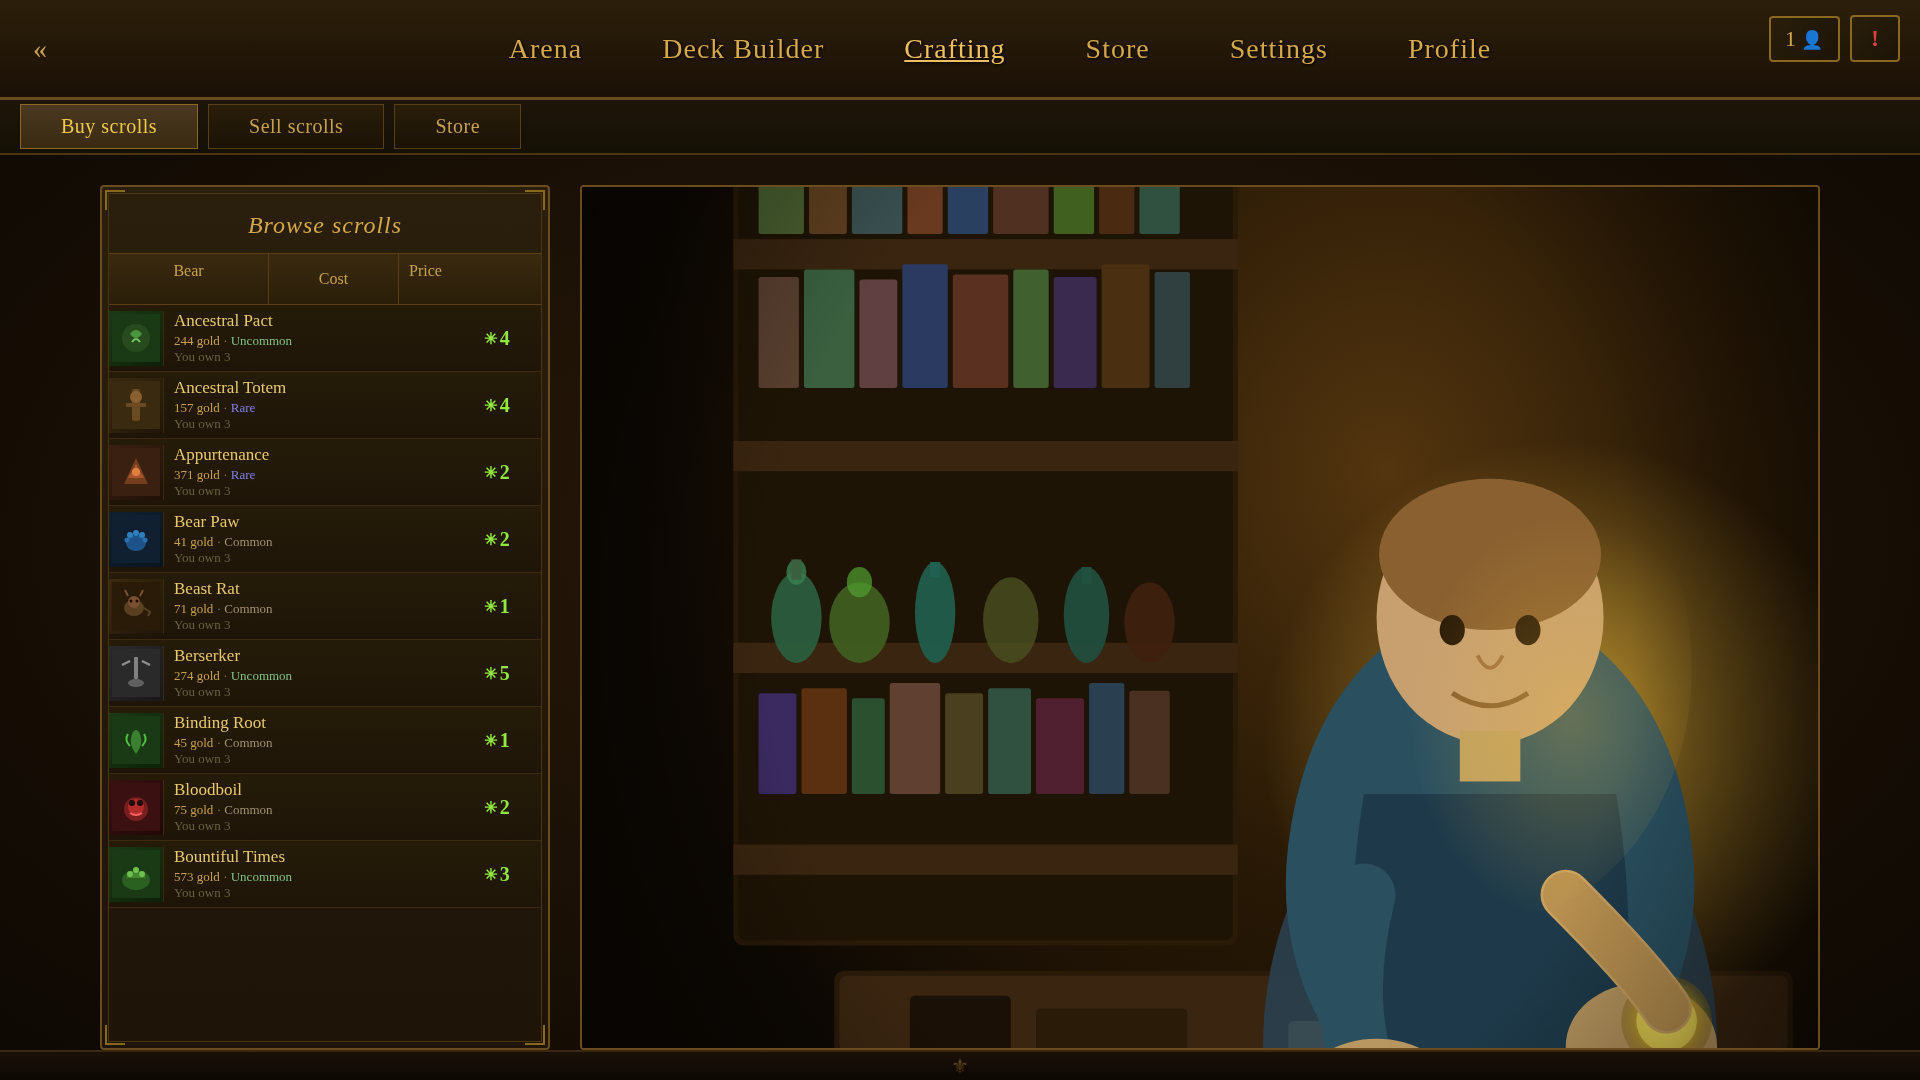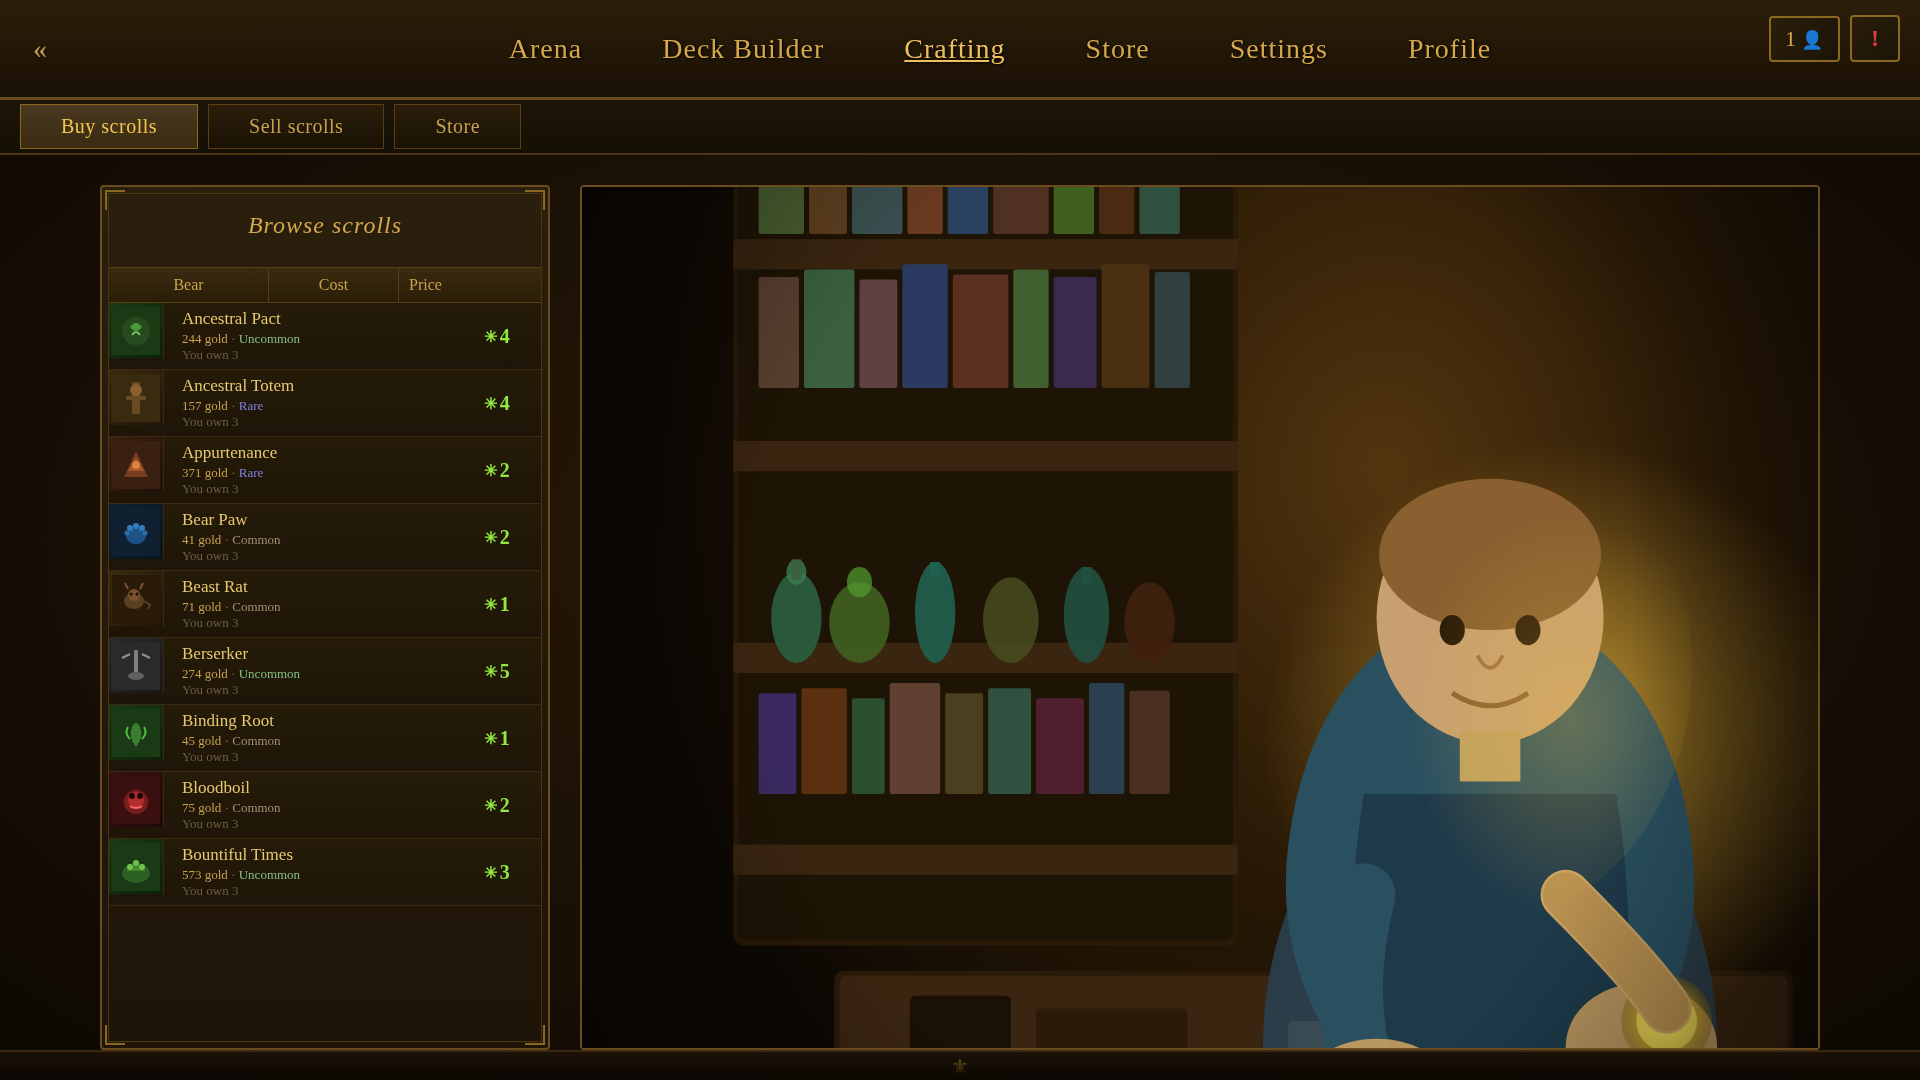--- a/index.html
+++ b/index.html
@@ -223,21 +223,21 @@
       flex: 1;
       display: flex;
       flex-direction: column;
     }
 
     .browse-title {
       text-align: center;
       color: #d4a84b;
       font-size: 24px;
       font-family: 'Georgia', serif;
-      padding: 18px 0 28px;
+      padding: 18px 0 14px;
       font-style: italic;
       letter-spacing: 1px;
     }
 
     
     .scroll-table-header {
       display: flex;
       border-top: 1px solid #5a3f15;
       border-bottom: 1px solid #5a3f15;
       background: linear-gradient(180deg, #3a2a10 0%, #2a1e08 100%);
@@ -248,21 +248,21 @@
       padding: 8px 10px;
       color: #c8a050;
       font-size: 16px;
       font-family: 'Georgia', serif;
       border-right: 1px solid #5a3f15;
       text-align: center;
     }
 
     .th-cost {
       width: 130px;
-      padding: 8px 10px;
+      padding: 16px 10px;
       color: #c8a050;
       font-size: 16px;
       font-family: 'Georgia', serif;
       border-right: 1px solid #5a3f15;
       text-align: center;
     }
 
     .th-price {
       flex: 1;
       padding: 8px 10px;
@@ -285,25 +285,25 @@
     .scroll-list::-webkit-scrollbar-track {
       background: #1a1005;
     }
     .scroll-list::-webkit-scrollbar-thumb {
       background: #5a3f15;
       border-radius: 4px;
     }
 
     .scroll-row {
       display: flex;
+      align-items: center;
       border-bottom: 1px solid #3a2a10;
       cursor: pointer;
       background: linear-gradient(180deg, #251b08 0%, #1e1508 100%);
       min-height: 58px;
-      gap: 8px;
     }
 
     .scroll-thumb {
       width: 55px;
       height: 55px;
       background: #2a1e0a;
       border-right: 1px solid #3a2a10;
       flex-shrink: 0;
       display: flex;
       align-items: center;

